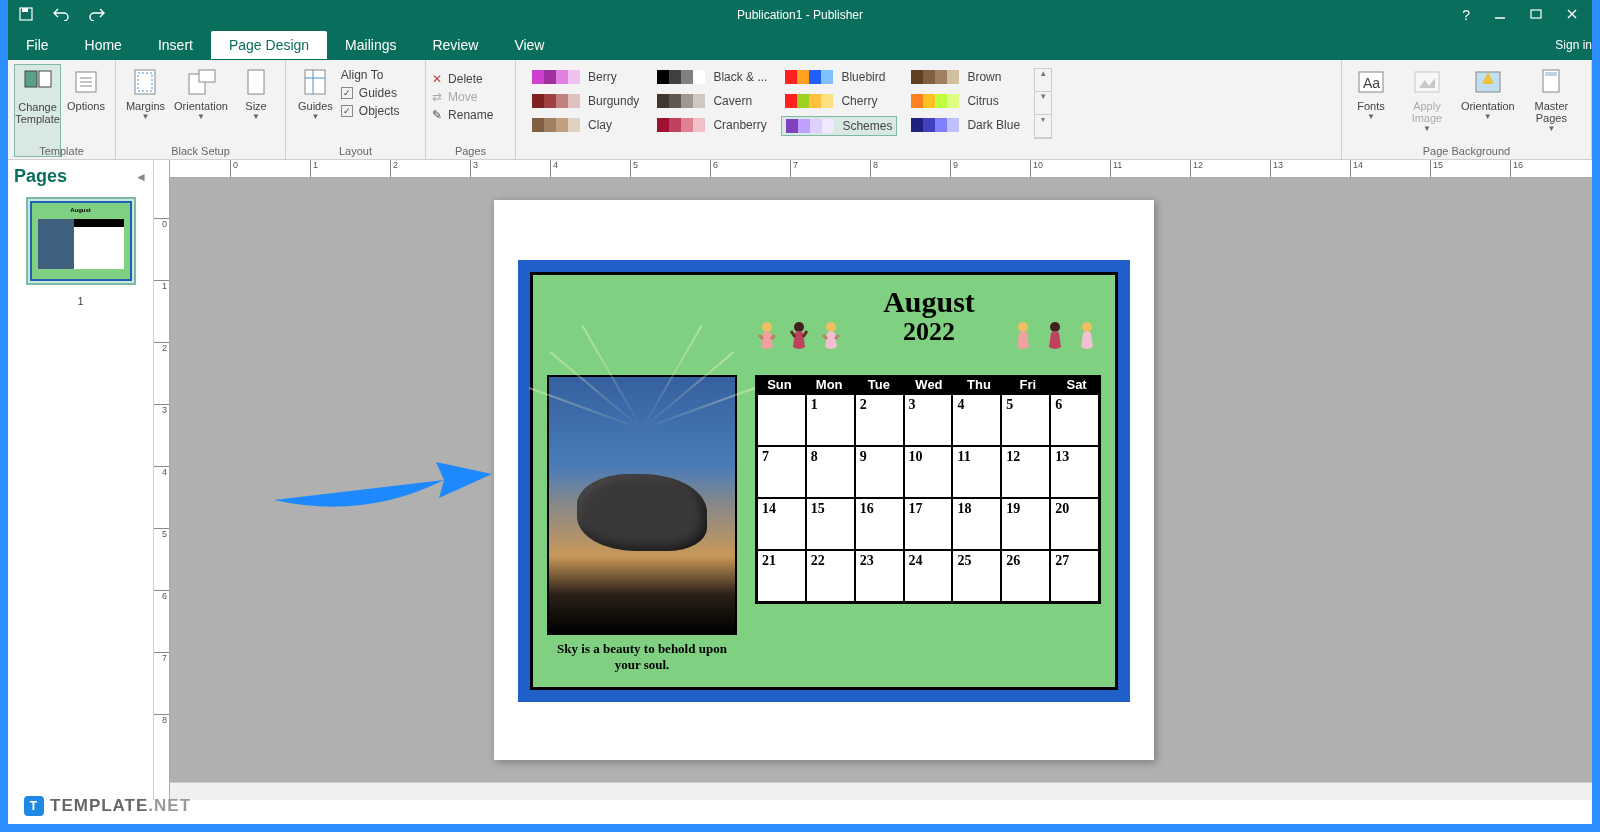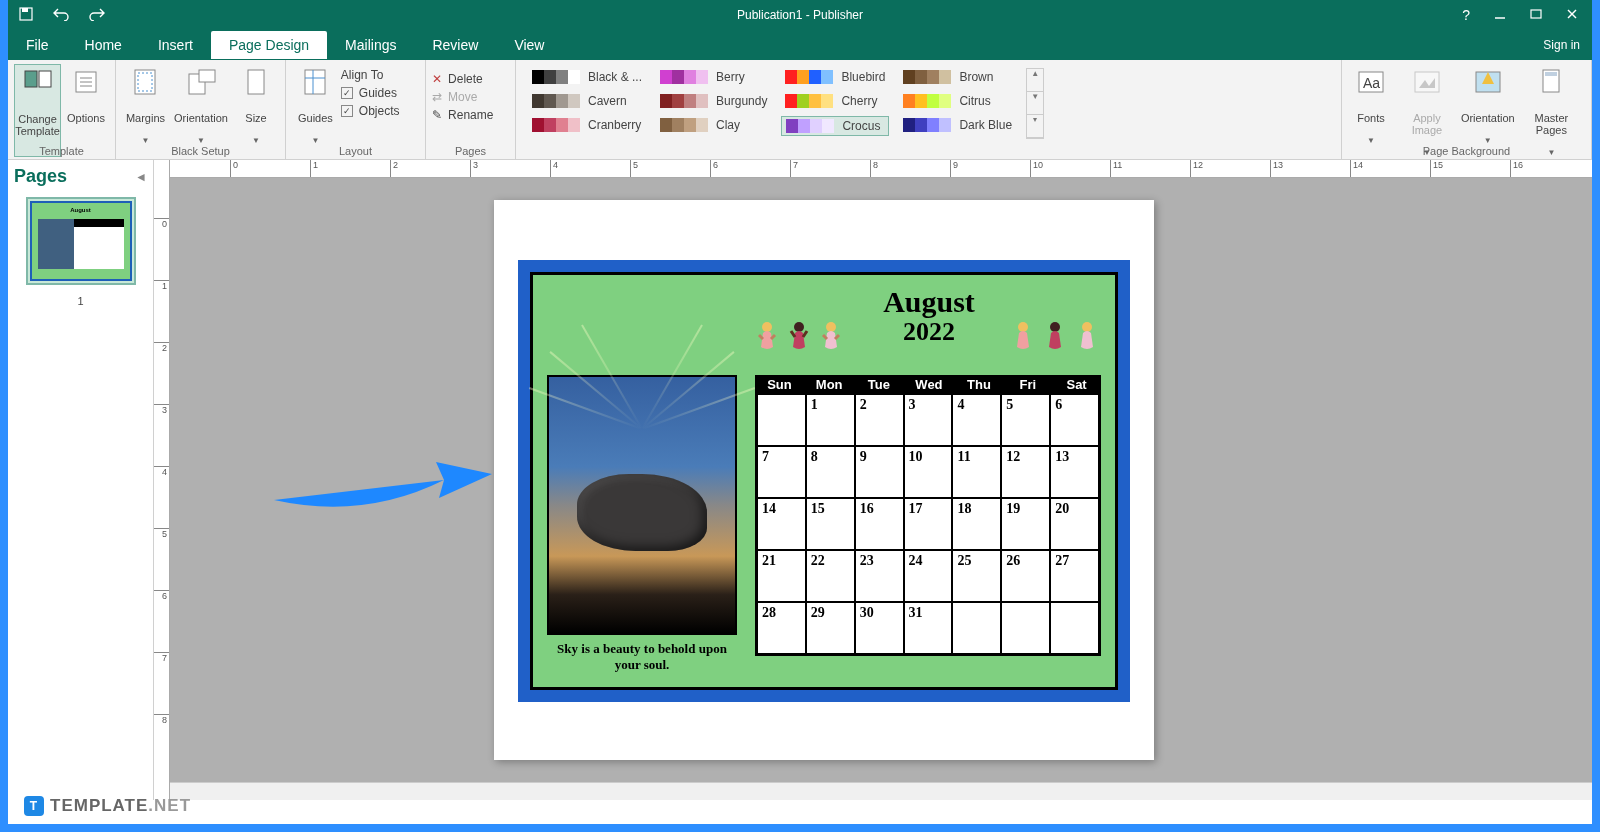--- a/index.html
+++ b/index.html
@@ -9,27 +9,27 @@
 
 .title-bar { height: 30px; background: #0a6e5c; display: flex; align-items: center; color: #fff; font-size: 12px; position: relative; }
 .title-bar-left { display: flex; align-items: center; padding-left: 10px; gap: 18px; }
 .title-text { position: absolute; left: 50%; transform: translateX(-50%); font-size: 12px; }
 .title-bar-right { position: absolute; right: 0; display: flex; align-items: center; gap: 24px; padding-right: 14px; }
 
 .menu-bar { height: 30px; background: #0a6e5c; display: flex; align-items: center; color: #fff; font-size: 14px; }
 .menu-item { padding: 6px 18px; cursor: pointer; }
 .menu-item.file { background: #0a6e5c; }
 .menu-item.active { background: #fff; color: #0a6e5c; border-radius: 2px 2px 0 0; }
-.sign-in { margin-left: auto; padding-right: 12px; font-size: 12px; }
+.sign-in { margin-left: auto; padding-right: 0; font-size: 12px; }
 
 .ribbon { height: 100px; background: #f3f3f3; border-bottom: 1px solid #d0d0d0; display: flex; }
 .ribbon-group { border-right: 1px solid #d0d0d0; padding: 4px 6px 2px 6px; display: flex; flex-direction: column; position: relative; }
 .ribbon-group-label { position: absolute; bottom: 2px; left: 0; right: 0; text-align: center; font-size: 11px; color: #666; }
 .ribbon-buttons { display: flex; gap: 2px; flex: 1; }
-.ribbon-btn { display: flex; flex-direction: column; align-items: center; justify-content: flex-start; padding: 2px 6px; font-size: 11px; color: #444; text-align: center; cursor: pointer; min-width: 46px; gap: 12px; }
+.ribbon-btn { display: flex; flex-direction: column; align-items: center; justify-content: flex-start; padding: 2px 6px; font-size: 11px; color: #444; text-align: center; cursor: pointer; min-width: 46px; }
 .ribbon-btn-icon { width: 32px; height: 32px; margin-bottom: 2px; display: flex; align-items: center; justify-content: center; }
 .ribbon-btn.selected { background: #d8e8e2; border: 1px solid #7fb8a8; }
 .ribbon-small-list { display: flex; flex-direction: column; gap: 4px; padding-top: 4px; }
 .ribbon-small-item { font-size: 12px; color: #444; display: flex; align-items: center; gap: 6px; }
 .checkbox { width: 12px; height: 12px; border: 1px solid #888; display: inline-flex; align-items: center; justify-content: center; font-size: 9px; }
 .dropdown-arrow { font-size: 8px; color: #666; }
 
 .schemes-box { flex: 1; display: flex; gap: 10px; padding: 4px 6px 18px 6px; }
 .scheme-col { display: flex; flex-direction: column; gap: 6px; }
 .scheme-item { display: flex; align-items: center; gap: 8px; font-size: 12px; color: #444; cursor: pointer; padding: 2px 4px; }
@@ -248,20 +248,49 @@
           </div>
       </div>
       <div class="ribbon-group-label">Pages</div>
     </div>
 
     <div class="ribbon-group" style="flex:1;">
       <div class="schemes-box" id="schemes-container">
           <div class="scheme-col">
             <div class="scheme-item">
               <div class="swatch">
+                <span style="background: rgb(208, 64, 208);"></span>
+                <span style="background: rgb(160, 48, 160);"></span>
+                <span style="background: rgb(224, 128, 224);"></span>
+                <span style="background: rgb(240, 192, 240);"></span>
+              </div>
+              <span>Berry</span>
+            </div>
+            <div class="scheme-item">
+              <div class="swatch">
+                <span style="background: rgb(128, 32, 32);"></span>
+                <span style="background: rgb(160, 64, 64);"></span>
+                <span style="background: rgb(192, 128, 128);"></span>
+                <span style="background: rgb(224, 192, 192);"></span>
+              </div>
+              <span>Burgundy</span>
+            </div>
+            <div class="scheme-item">
+              <div class="swatch">
+                <span style="background: rgb(128, 96, 64);"></span>
+                <span style="background: rgb(160, 128, 96);"></span>
+                <span style="background: rgb(192, 160, 128);"></span>
+                <span style="background: rgb(224, 208, 192);"></span>
+              </div>
+              <span>Clay</span>
+            </div>
+          </div>
+          <div class="scheme-col">
+            <div class="scheme-item">
+              <div class="swatch">
                 <span style="background: rgb(0, 0, 0);"></span>
                 <span style="background: rgb(64, 64, 64);"></span>
                 <span style="background: rgb(128, 128, 128);"></span>
                 <span style="background: rgb(255, 255, 255);"></span>
               </div>
               <span>Black &amp; ...</span>
             </div>
             <div class="scheme-item">
               <div class="swatch">
                 <span style="background: rgb(64, 56, 48);"></span>
@@ -277,49 +306,20 @@
                 <span style="background: rgb(192, 64, 96);"></span>
                 <span style="background: rgb(224, 128, 144);"></span>
                 <span style="background: rgb(240, 192, 200);"></span>
               </div>
               <span>Cranberry</span>
             </div>
           </div>
           <div class="scheme-col">
             <div class="scheme-item">
               <div class="swatch">
-                <span style="background: rgb(208, 64, 208);"></span>
-                <span style="background: rgb(160, 48, 160);"></span>
-                <span style="background: rgb(224, 128, 224);"></span>
-                <span style="background: rgb(240, 192, 240);"></span>
-              </div>
-              <span>Berry</span>
-            </div>
-            <div class="scheme-item">
-              <div class="swatch">
-                <span style="background: rgb(128, 32, 32);"></span>
-                <span style="background: rgb(160, 64, 64);"></span>
-                <span style="background: rgb(192, 128, 128);"></span>
-                <span style="background: rgb(224, 192, 192);"></span>
-              </div>
-              <span>Burgundy</span>
-            </div>
-            <div class="scheme-item">
-              <div class="swatch">
-                <span style="background: rgb(128, 96, 64);"></span>
-                <span style="background: rgb(160, 128, 96);"></span>
-                <span style="background: rgb(192, 160, 128);"></span>
-                <span style="background: rgb(224, 208, 192);"></span>
-              </div>
-              <span>Clay</span>
-            </div>
-          </div>
-          <div class="scheme-col">
-            <div class="scheme-item">
-              <div class="swatch">
                 <span style="background: rgb(255, 32, 32);"></span>
                 <span style="background: rgb(255, 160, 32);"></span>
                 <span style="background: rgb(32, 96, 255);"></span>
                 <span style="background: rgb(128, 192, 255);"></span>
               </div>
               <span>Bluebird</span>
             </div>
             <div class="scheme-item">
               <div class="swatch">
                 <span style="background: rgb(255, 32, 32);"></span>
@@ -329,21 +329,21 @@
               </div>
               <span>Cherry</span>
             </div>
             <div class="scheme-item selected">
               <div class="swatch">
                 <span style="background: rgb(128, 64, 192);"></span>
                 <span style="background: rgb(192, 160, 255);"></span>
                 <span style="background: rgb(224, 208, 255);"></span>
                 <span style="background: rgb(240, 232, 255);"></span>
               </div>
-              <span>Crocus</span>
+              <span>Schemes</span>
             </div>
           </div>
           <div class="scheme-col">
             <div class="scheme-item">
               <div class="swatch">
                 <span style="background: rgb(96, 64, 32);"></span>
                 <span style="background: rgb(128, 96, 64);"></span>
                 <span style="background: rgb(160, 128, 96);"></span>
                 <span style="background: rgb(208, 192, 160);"></span>
               </div>
@@ -585,29 +585,20 @@
                     </div>
                     <div class="cal-row">
                       <div class="cal-cell">21</div>
                       <div class="cal-cell">22</div>
                       <div class="cal-cell">23</div>
                       <div class="cal-cell">24</div>
                       <div class="cal-cell">25</div>
                       <div class="cal-cell">26</div>
                       <div class="cal-cell">27</div>
                     </div>
-                    <div class="cal-row">
-                      <div class="cal-cell">28</div>
-                      <div class="cal-cell">29</div>
-                      <div class="cal-cell">30</div>
-                      <div class="cal-cell">31</div>
-                      <div class="cal-cell"></div>
-                      <div class="cal-cell"></div>
-                      <div class="cal-cell"></div>
-                    </div>
                   </div>
               </div>
             </div>
           </div>
         </div>
       </div>
     </div>
   </div>
 </div>
 

